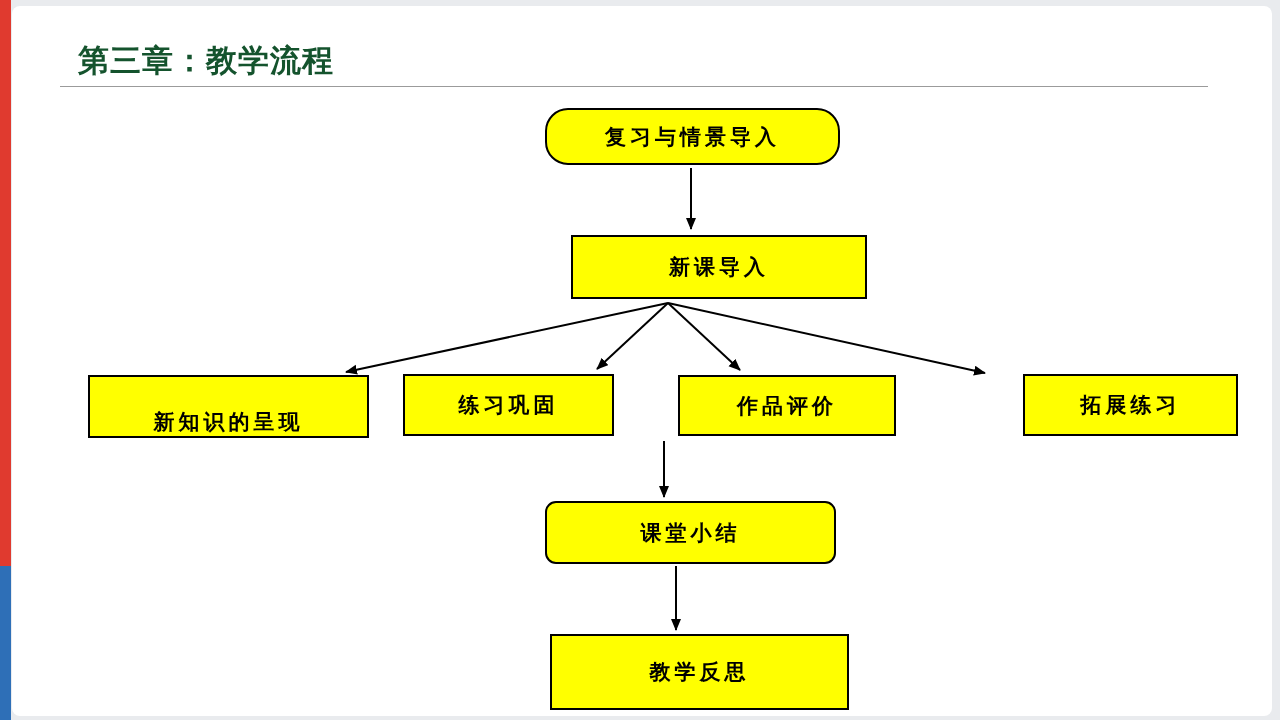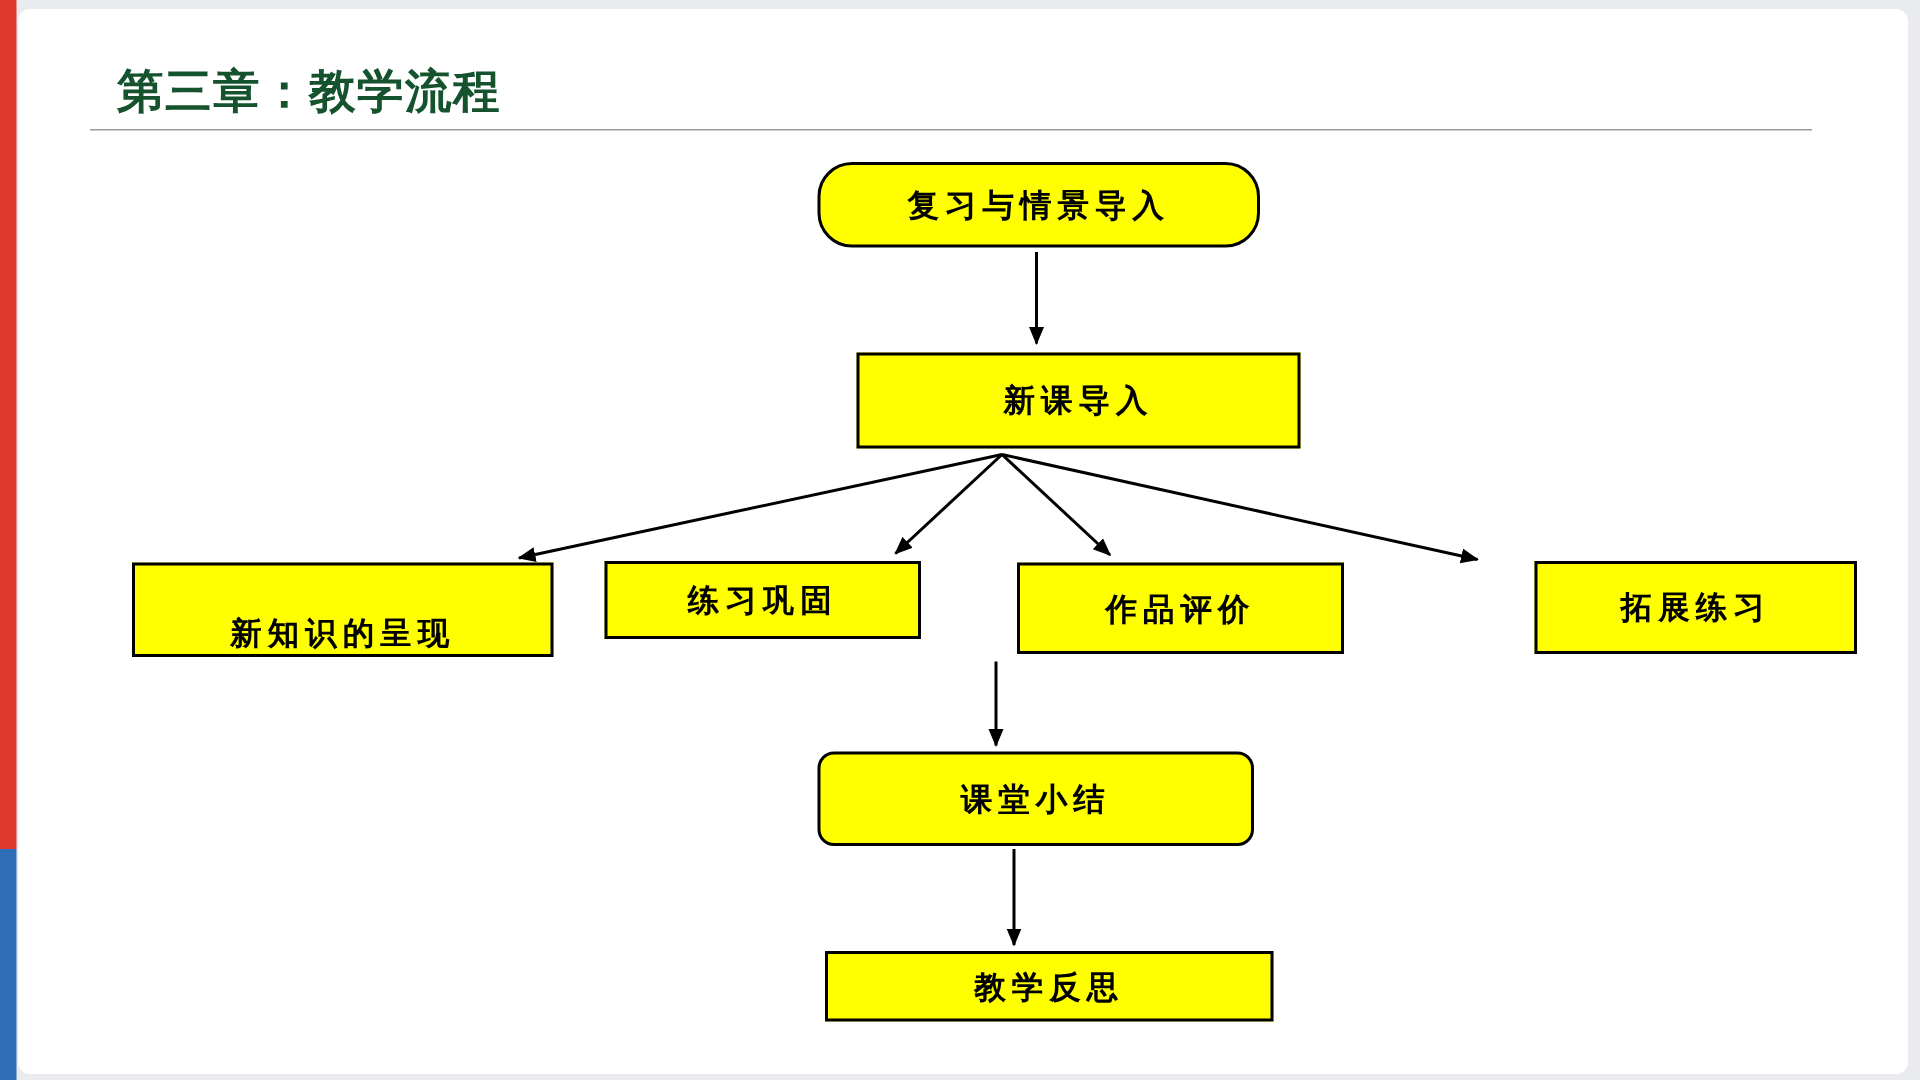--- a/index.html
+++ b/index.html
@@ -66,25 +66,25 @@
     font-size: 21px;
     font-weight: bold;
     color: #000000;
     letter-spacing: 4px;
     text-align: center;
   }
 
   .node-review     { left: 545px; top: 108px; width: 295px; height: 57px; border-radius: 23px; }
   .node-new-lesson { left: 540px; top: 235px; width: 296px; height: 64px; margin-left: 31px; }
   .node-knowledge  { left: 88px;  top: 375px; width: 281px; height: 63px; align-items: flex-end; }
-  .node-practice   { left: 403px; top: 374px; width: 211px; height: 52px; }
+  .node-practice   { left: 403px; top: 374px; width: 211px; height: 62px; }
   .node-evaluation { left: 678px; top: 375px; width: 218px; height: 61px; }
   .node-extension  { left: 980px; top: 374px; width: 215px; height: 62px; margin-left: 43px; }
   .node-summary    { left: 545px; top: 501px; width: 291px; height: 63px; border-radius: 11px; }
-  .node-reflection { left: 550px; top: 634px; width: 299px; height: 47px; }
+  .node-reflection { left: 550px; top: 634px; width: 299px; height: 76px; }
 
   .arrows-svg {
     position: absolute;
     left: 0; top: 0;
     width: 1280px; height: 720px;
     pointer-events: none;
   }
 </style>
 </head>
 <body>

